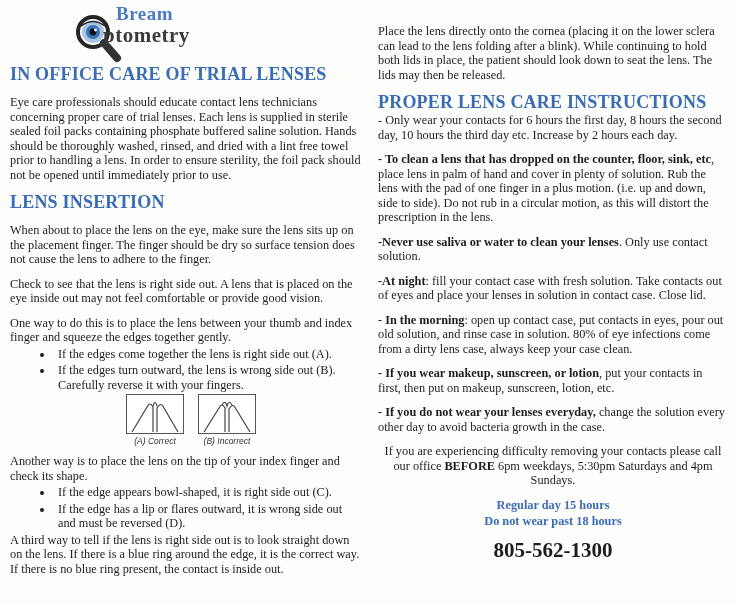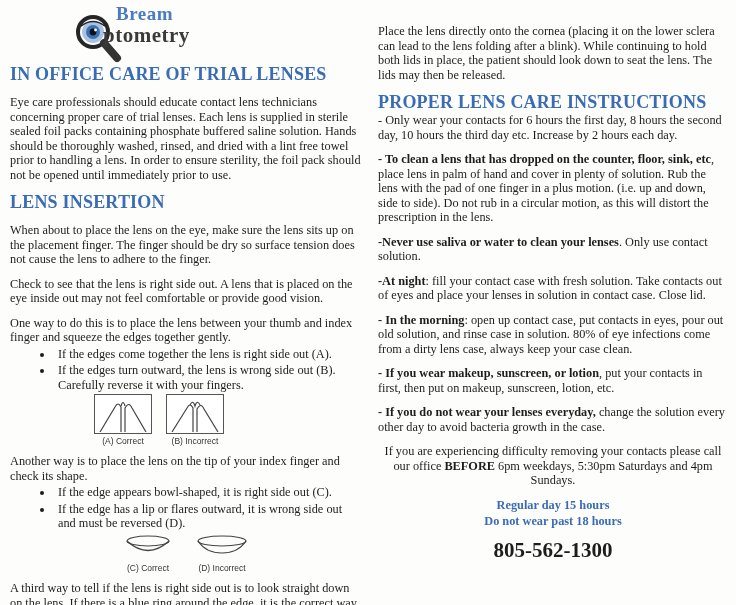--- a/index.html
+++ b/index.html
@@ -27,21 +27,21 @@
   .h-blue{color:#3a6cb5;font-weight:bold;font-size:18px;margin:0 0 10px 0;letter-spacing:.2px;}
   ul{margin:0 0 2px 0;padding-left:44px;}
   li{margin:0 0 2px 0;padding-left:4px;}
   b{font-weight:bold;}
   .center{text-align:center;}
   .blue-bold{color:#3a6cb5;font-weight:bold;}
   .phone{font-size:21px;font-weight:bold;margin:4px 0 10px 0;}
   .hours{margin:2px 0 8px 0;line-height:1.3;}
   
   .fig-row{display:flex;gap:14px;margin:2px 0 8px 0;}
-  .fig-ab{margin-left:84px;}
+  .fig-ab{margin-left:116px;font-style:italic;}
   .fig-cd{margin-left:108px;}
   .fig{display:flex;flex-direction:column;align-items:center;}
   .fig-box{width:56px;height:38px;border:1px solid #555;background:#fff;display:flex;align-items:center;justify-content:center;}
   .fig-cap{font-size:8.5px;color:#333;margin-top:2px;font-family:"Liberation Sans",sans-serif;}
   .lens-fig{width:60px;height:28px;}
   .tight{margin-bottom:2px;}
 </style>
 </head>
 <body>
 
@@ -97,36 +97,20 @@
         <div class="fig-cap">(B) Incorrect</div>
       </div>
     </div>
 
     <p class="tight">Another way is to place the lens on the tip of your index finger and check its shape.</p>
     <ul>
       <li>If the edge appears bowl-shaped, it is right side out (C).</li>
       <li>If the edge has a lip or flares outward, it is wrong side out and must be reversed (D).</li>
     </ul>
 
-    <div class="fig-row fig-cd">
-      <div class="fig">
-        <svg class="lens-fig" viewBox="0 0 60 28">
-          <ellipse cx="30" cy="8" rx="21" ry="5" fill="none" stroke="#444" stroke-width="1.2"></ellipse>
-          <path d="M9,8 Q30,27 51,8" fill="none" stroke="#444" stroke-width="1.2"></path>
-        </svg>
-        <div class="fig-cap">(C) Correct</div>
-      </div>
-      <div class="fig">
-        <svg class="lens-fig" viewBox="0 0 60 28">
-          <ellipse cx="30" cy="8" rx="24" ry="5" fill="none" stroke="#444" stroke-width="1.2"></ellipse>
-          <path d="M6,8 Q14,20 30,20 Q46,20 54,8" fill="none" stroke="#444" stroke-width="1.2"></path>
-        </svg>
-        <div class="fig-cap">(D) Incorrect</div>
-      </div>
-    </div>
 
     <p>A third way to tell if the lens is right side out is to look straight down on the lens.  If there is a blue ring around the edge, it is the correct way.  If there is no blue ring present, the contact is inside out.</p>
   </div>
 
   <div class="col col-right">
     <p>Place the lens directly onto the cornea (placing it on the lower sclera can lead to the lens folding after a blink).  While continuing to hold both lids in place, the patient should look down to seat the lens.  The lids may then be released.</p>
 
     <div class="h-blue" style="margin-bottom:0;">PROPER LENS CARE INSTRUCTIONS</div>
 
     <p><b></b><span>- Only wear your contacts for 6 hours the first day, 8 hours the second day, 10 hours the third day etc.  Increase by 2 hours each day.</span></p>

